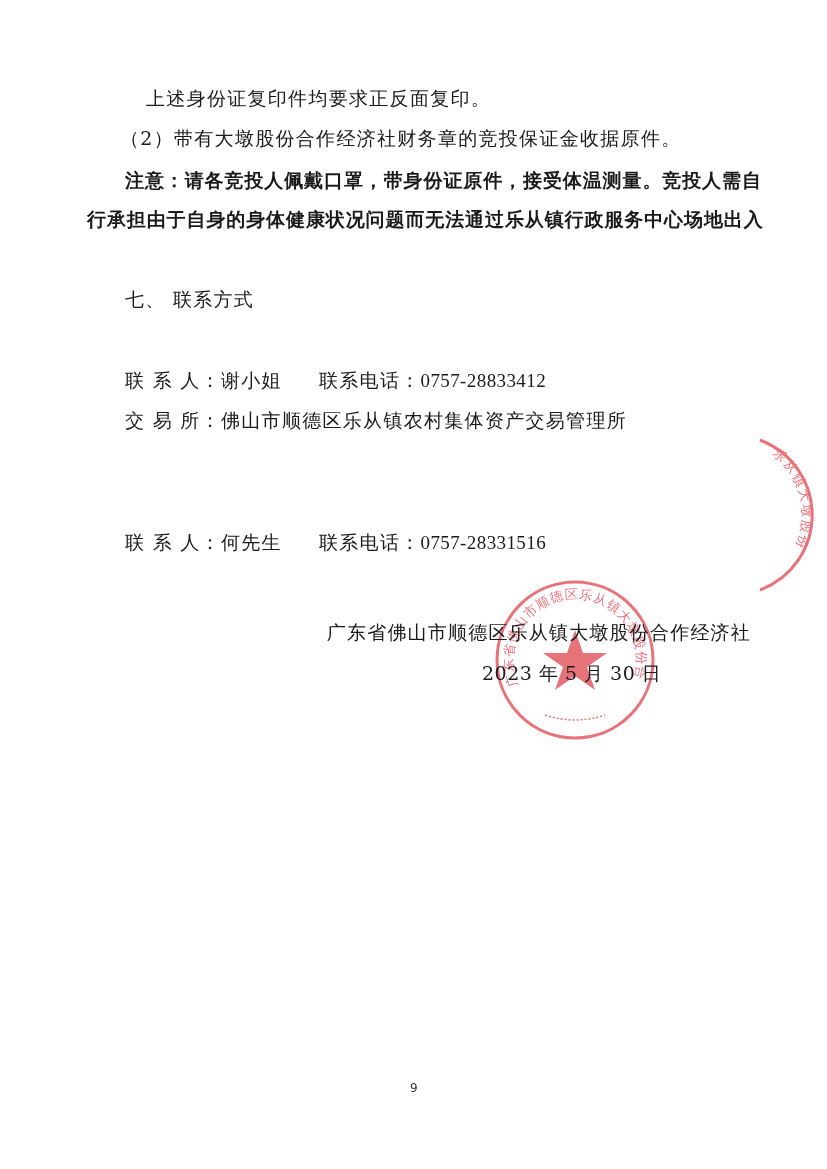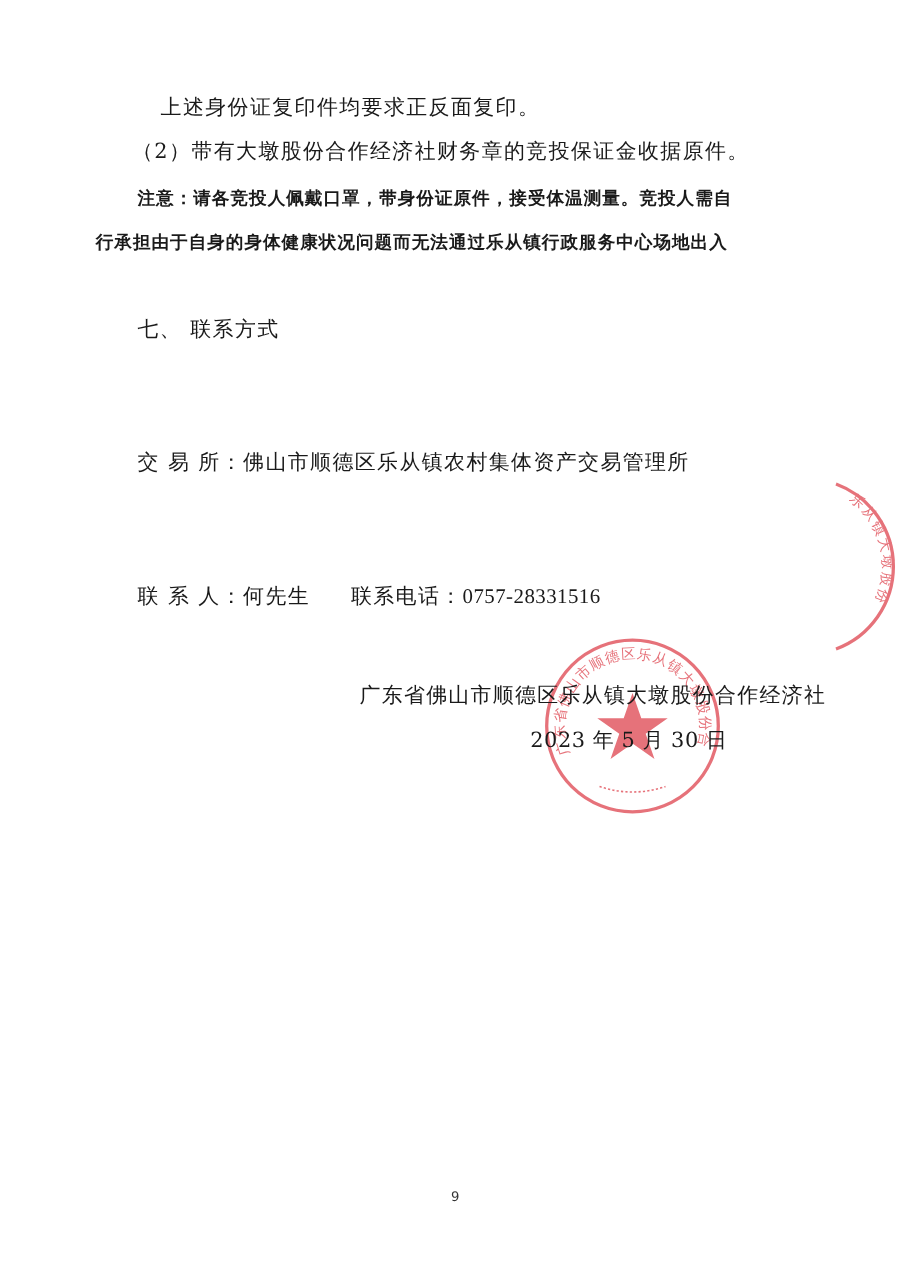--- a/index.html
+++ b/index.html
@@ -25,21 +25,21 @@
       position: absolute;
       font-size: 19px;
       line-height: 24px;
       white-space: nowrap;
       letter-spacing: 1.3px;
     }
     .bold {
       font-weight: bold;
       font-family: "DejaVu Sans", "Liberation Sans", sans-serif;
       letter-spacing: 0.9px;
-      font-size: 16px;
+      font-size: 19px;
     }
     .contact-row {
       position: absolute;
       left: 125px;
       font-size: 19px;
       line-height: 24px;
       white-space: nowrap;
       letter-spacing: 1.3px;
     }
     .contact-row .label {
@@ -97,25 +97,28 @@
 </head>
 <body>
 
 <div class="page">
 
   <div class="line" style="left:146px; top:86px;">上述身份证复印件均要求正反面复印。</div>
 
   <div class="line" style="left:120px; top:126px;">（2）带有大墩股份合作经济社财务章的竞投保证金收据原件。</div>
 
   <div class="line bold" style="left:125px; top:168px;">注意：请各竞投人佩戴口罩，带身份证原件，接受体温测量。竞投人需自</div>
-  <div class="line bold" style="left:87px; top:208px;">行承担由于自身的身体健康状况问题而无法通过乐从镇行政服务中心场地出入</div>
+  <div class="line bold" style="left:87px; top:208px;font-family:Liberation Serif, serif;">行承担由于自身的身体健康状况问题而无法通过乐从镇行政服务中心场地出入</div>
 
   <div class="line" style="left:125px; top:287px;">七、  联系方式</div>
 
 
+  <div class="contact-row" style="top:368px;">
+    <span class="label">联 系 人：</span><span class="name">谢小姐</span><span class="phone-label">联系电话：</span><span class="phone">0757-28833412</span>
+  </div>
 
   <div class="contact-row" style="top:408px;">
     <span class="label">交 易 所：</span><span class="value">佛山市顺德区乐从镇农村集体资产交易管理所</span>
   </div>
 
 
 
   <div class="contact-row" style="top:530px;">
     <span class="label">联 系 人：</span><span class="name">何先生</span><span class="phone-label">联系电话：</span><span class="phone">0757-28331516</span>
   </div>

